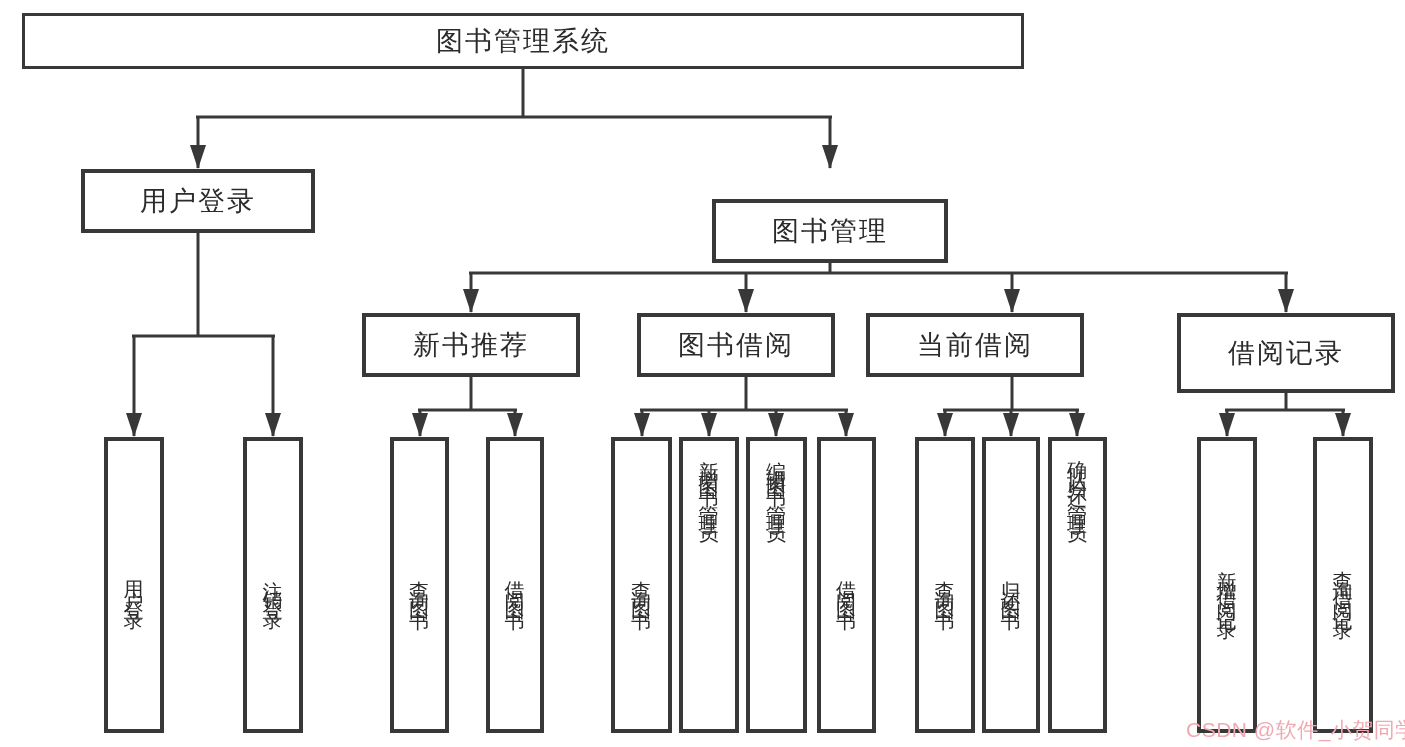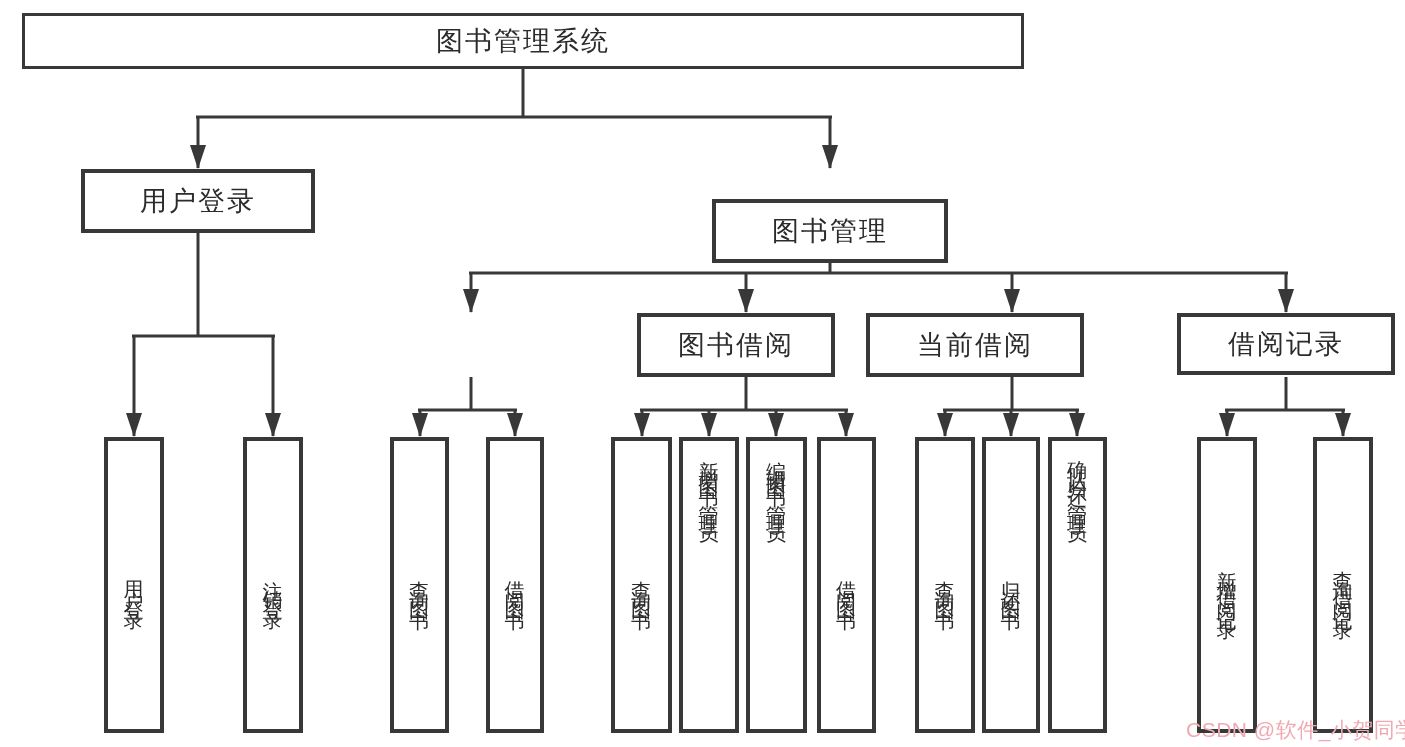--- a/index.html
+++ b/index.html
@@ -125,27 +125,30 @@
     <span>图书管理系统</span>
   </div>
 
   <div class="box h" style="left:81px; top:169px; width:234px; height:64px;">
     <span>用户登录</span>
   </div>
   <div class="box h" style="left:712px; top:171px; width:236px; height:64px;margin-top:28px;">
     <span>图书管理</span>
   </div>
 
+  <div class="box h" style="left:362px; top:313px; width:218px; height:64px;">
+    <span>新书推荐</span>
+  </div>
   <div class="box h" style="left:637px; top:313px; width:198px; height:64px;">
     <span>图书借阅</span>
   </div>
   <div class="box h" style="left:866px; top:313px; width:218px; height:64px;">
     <span>当前借阅</span>
   </div>
-  <div class="box h" style="left:1177px; top:313px; width:218px; height:62px;">
+  <div class="box h" style="left:1177px; top:313px; width:218px; height:80px;">
     <span>借阅记录</span>
   </div>
 
   <div class="box v" style="left:104px; top:437px; width:60px; height:296px;">
     <span>用户登录</span>
   </div>
   <div class="box v" style="left:243px; top:437px; width:60px; height:296px;">
     <span>注销登录</span>
   </div>
 

